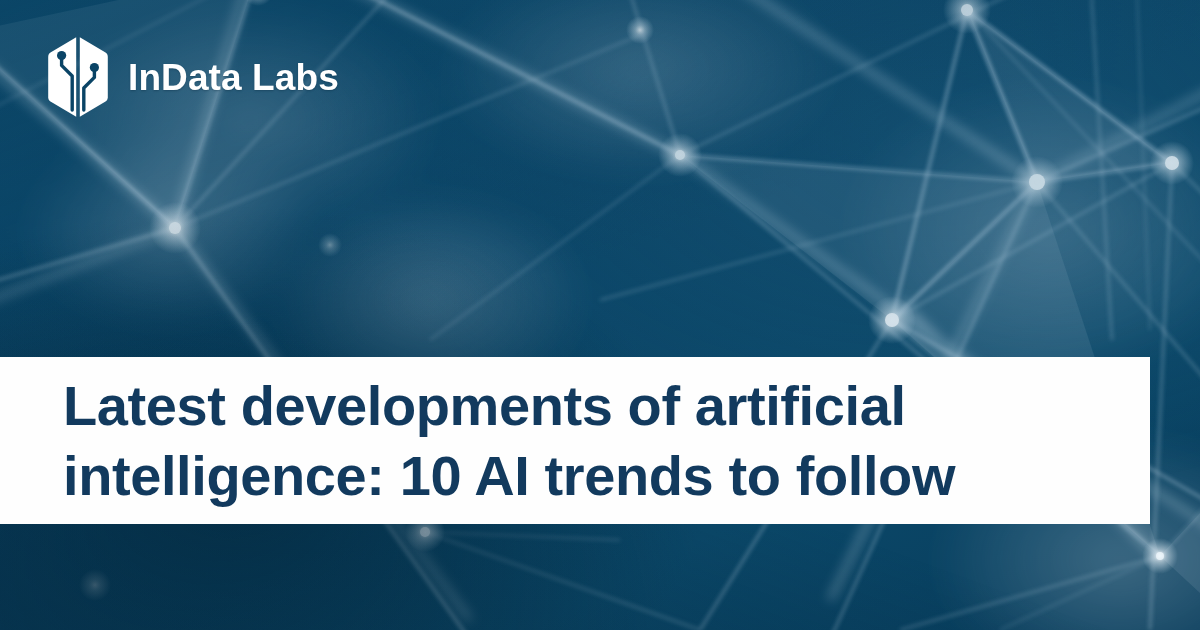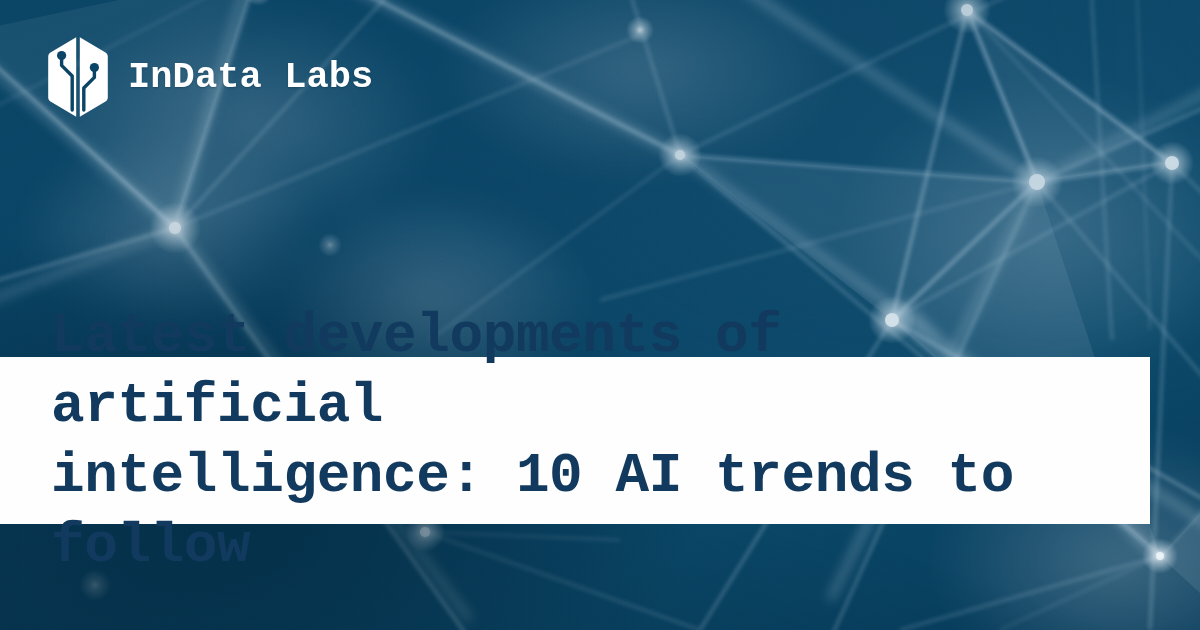--- a/index.html
+++ b/index.html
@@ -6,21 +6,21 @@
   html, body {
     margin: 0;
     padding: 0;
     background: #ffffff;
   }
   #canvas {
     position: relative;
     width: 1200px;
     height: 630px;
     overflow: hidden;
-    font-family: Liberation Mono, monospace;
+    font-family: Liberation Sans, sans-serif;
     background: #8b5cf6;
     user-select: none;
   }
 
   
   #bg-art {
     position: absolute;
     inset: 0;
     width: 1200px;
     height: 630px;
@@ -77,21 +77,21 @@
     top: 357px;
     width: 1150px;
     height: 167px;
     background: #fefefe;
     z-index: 6;
     display: flex;
     flex-direction: column;
     justify-content: center;
   }
   #headline {
-    margin: 4px;
+    margin: 16px;
     padding: 0 40px 0 47px;
     color: #123a5e;
     font-size: 56px;
     font-weight: 700;
     line-height: 70px;
     letter-spacing: -0.4px;
     white-space: pre-line;
   }
 </style>
 </head>

